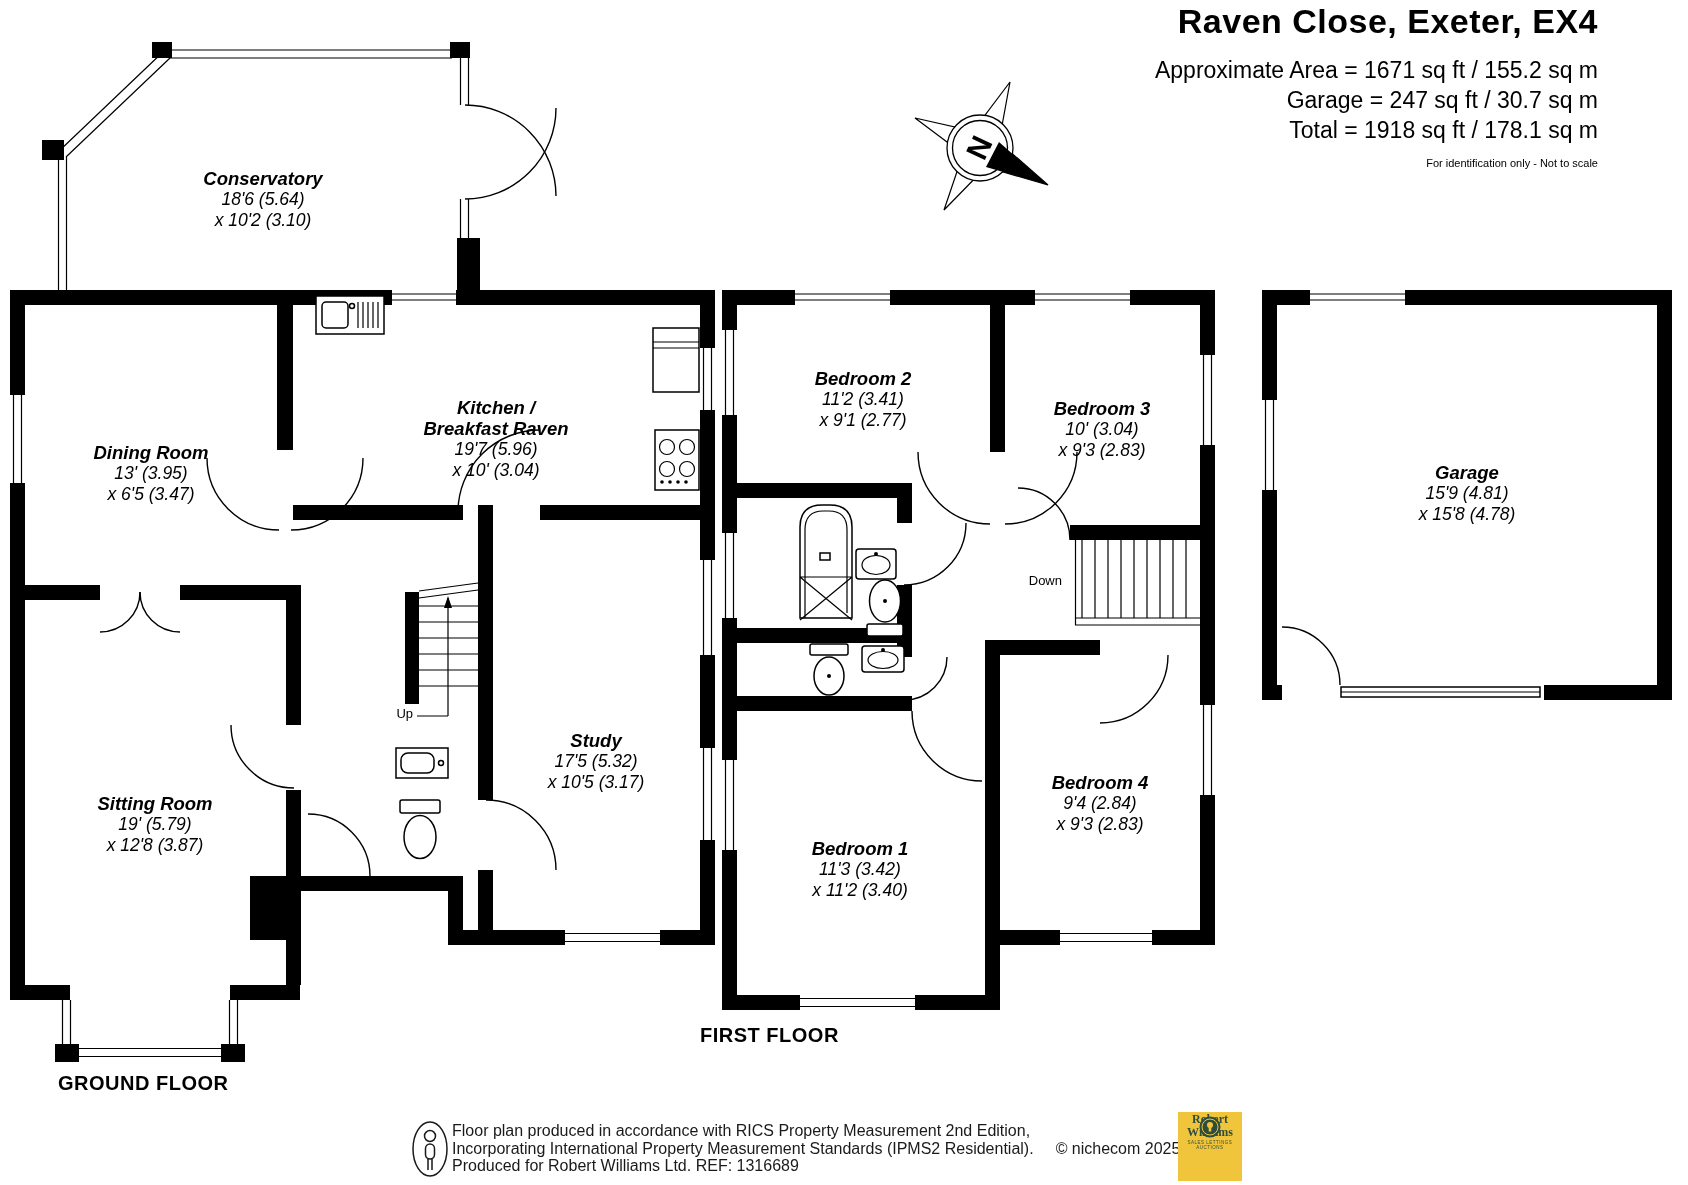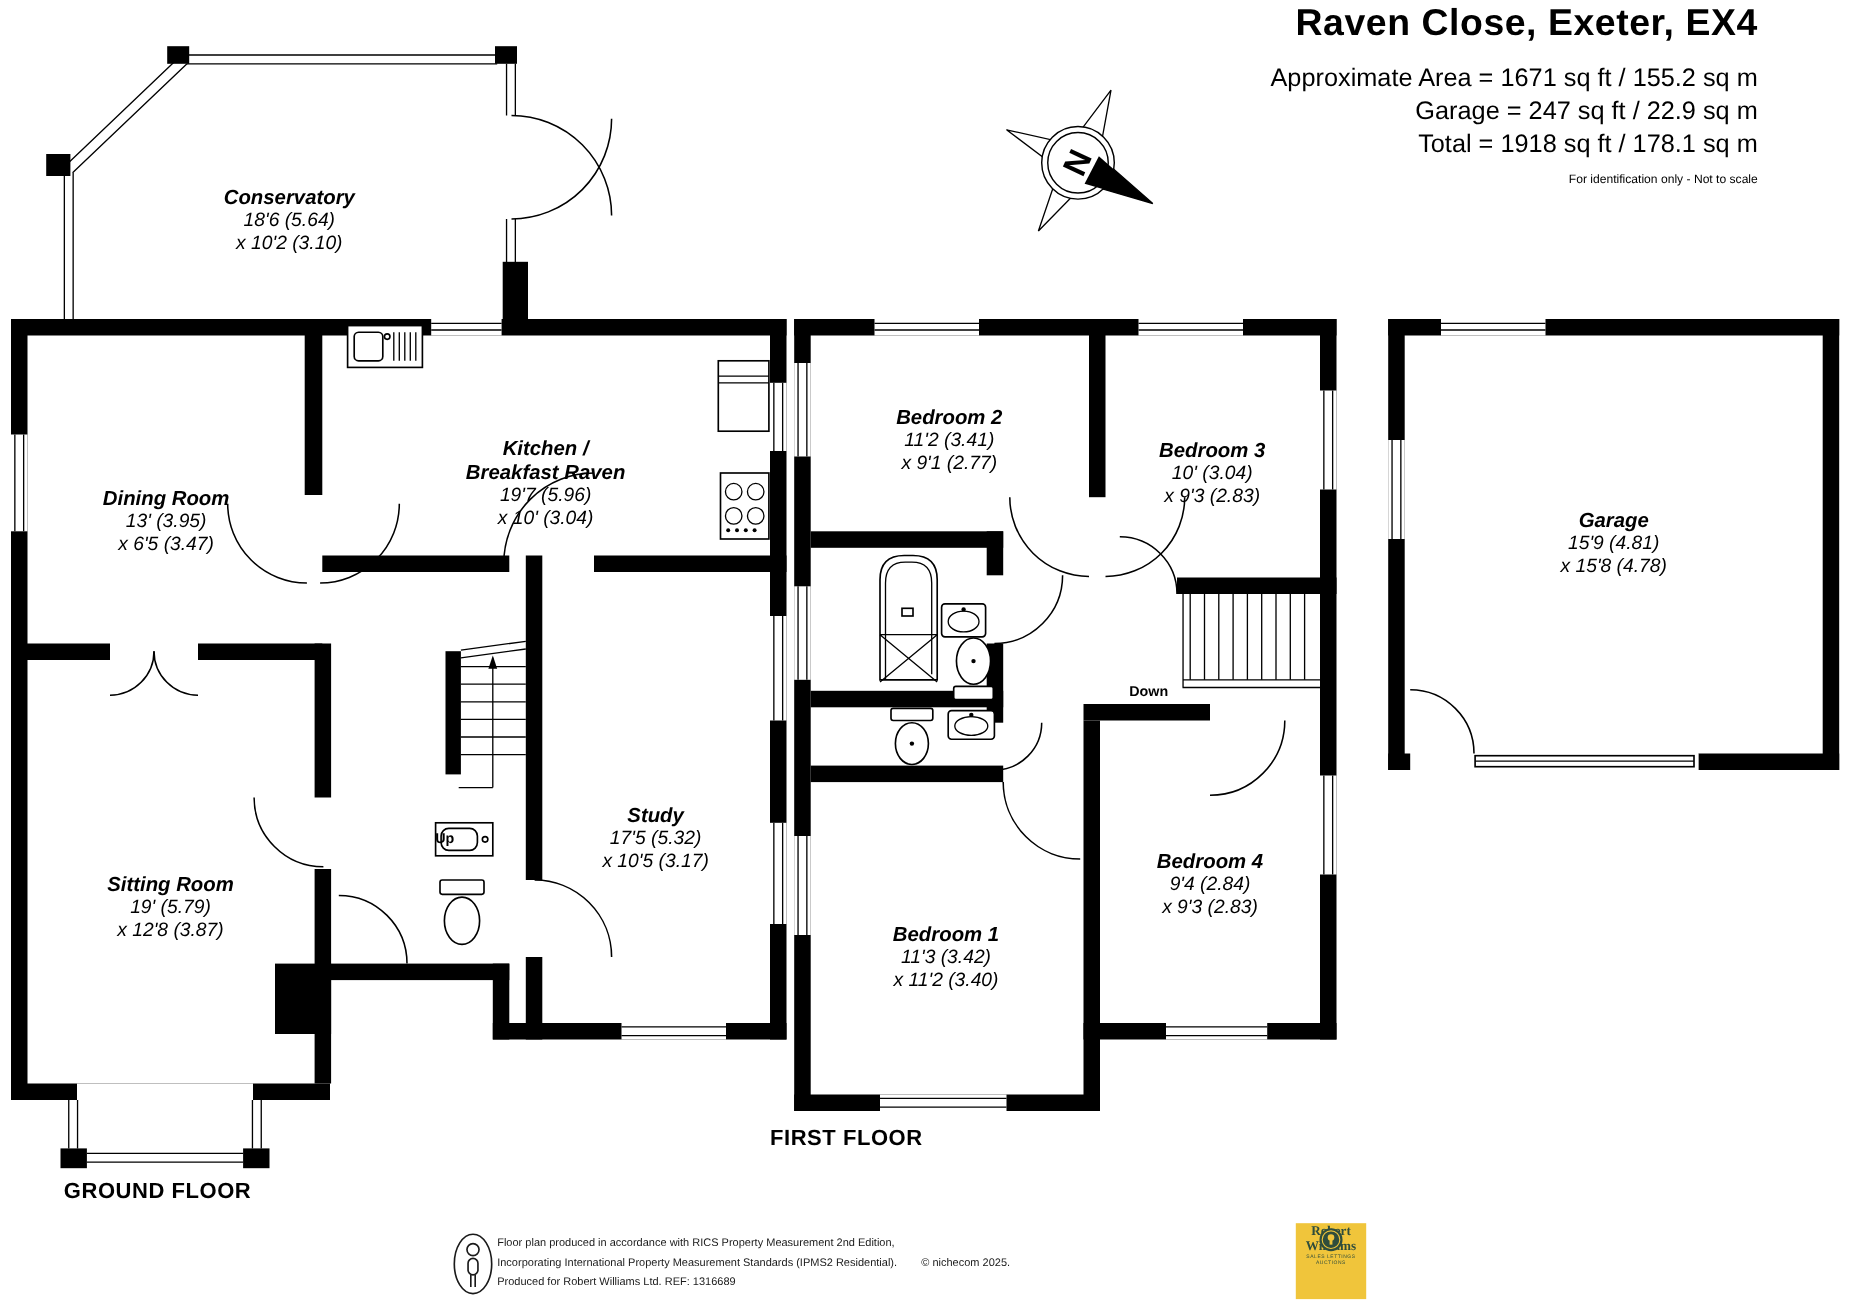--- a/index.html
+++ b/index.html
@@ -13,22 +13,22 @@
   .fixture{stroke:#000;stroke-width:1.5;fill:#fff;}
   .header{position:absolute;right:90px;top:2px;text-align:right;}
   .title{font-size:34px;font-weight:bold;letter-spacing:.5px;}
   .area-line{font-size:23px;line-height:30px;}
   .area-lines{margin-top:14px;}
   .disclaimer{font-size:11px;margin-top:12px;}
   .room-label{position:absolute;text-align:center;transform:translateX(-50%);white-space:nowrap;font-style:italic;}
   .rname{font-size:18.5px;font-weight:bold;line-height:21px;}
   .rdim{font-size:17.5px;line-height:21px;}
   .floor-label{position:absolute;font-size:20px;font-weight:bold;letter-spacing:.5px;}
-  .stair-label{position:absolute;font-size:13px;font-weight:bold;margin-top:48px;}
-  .footer-text{position:absolute;left:452px;top:1122px;font-size:10px;line-height:17.5px;color:#1a1a1a;}
+  .stair-label{position:absolute;font-size:13px;font-weight:normal;}
+  .footer-text{position:absolute;left:452px;top:1122px;font-size:16px;line-height:17.5px;color:#1a1a1a;}
   .footer-row{white-space:nowrap;}
   .copyright{margin-left:22px;}
   .rw-logo{position:absolute;left:1178px;top:1112px;width:64px;height:69px;background:#f0c53b;
            text-align:center;color:#2f4d3c;font-family:"Liberation Serif",serif;}
   .rw-l1{font-size:12px;font-weight:bold;line-height:13px;margin-top:1px;}
   .rw-l2{font-size:12px;font-weight:bold;line-height:12px;}
   .rw-tag{font-size:4.5px;letter-spacing:.5px;margin-top:2px;font-family:"Liberation Sans",sans-serif;}
   .compass-n{font-size:30px;font-weight:bold;font-family:"Liberation Sans",sans-serif;}
 </style>
 </head>
@@ -255,21 +255,21 @@
     <circle cx="430" cy="1136" r="5.5" fill="none" stroke="#1a1a1a" stroke-width="1.5"></circle>
     <rect x="425.5" y="1144" width="9" height="15" rx="4.5" fill="none" stroke="#1a1a1a" stroke-width="1.5"></rect>
     <path d="M428,1159 V1170 M432,1159 V1170" stroke="#1a1a1a" stroke-width="1.5" fill="none"></path>
   </g>
 </svg>
 
 <div class="header">
   <div class="title">Raven Close, Exeter, EX4</div>
   <div class="area-lines">
     <div class="area-line">Approximate Area = 1671 sq ft / 155.2 sq m</div>
-    <div class="area-line">Garage = 247 sq ft / 22.9 sq m</div>
+    <div class="area-line">Garage = 247 sq ft / 30.7 sq m</div>
     <div class="area-line">Total = 1918 sq ft / 178.1 sq m</div>
   </div>
   <div class="disclaimer">For identification only - Not to scale</div>
 </div>
 
 <div class="room-label" style="left:263px;top:168px">
   <div class="rname">Conservatory</div>
   <div class="rdim">18'6 (5.64)</div>
   <div class="rdim">x 10'2 (3.10)</div>
 </div>

